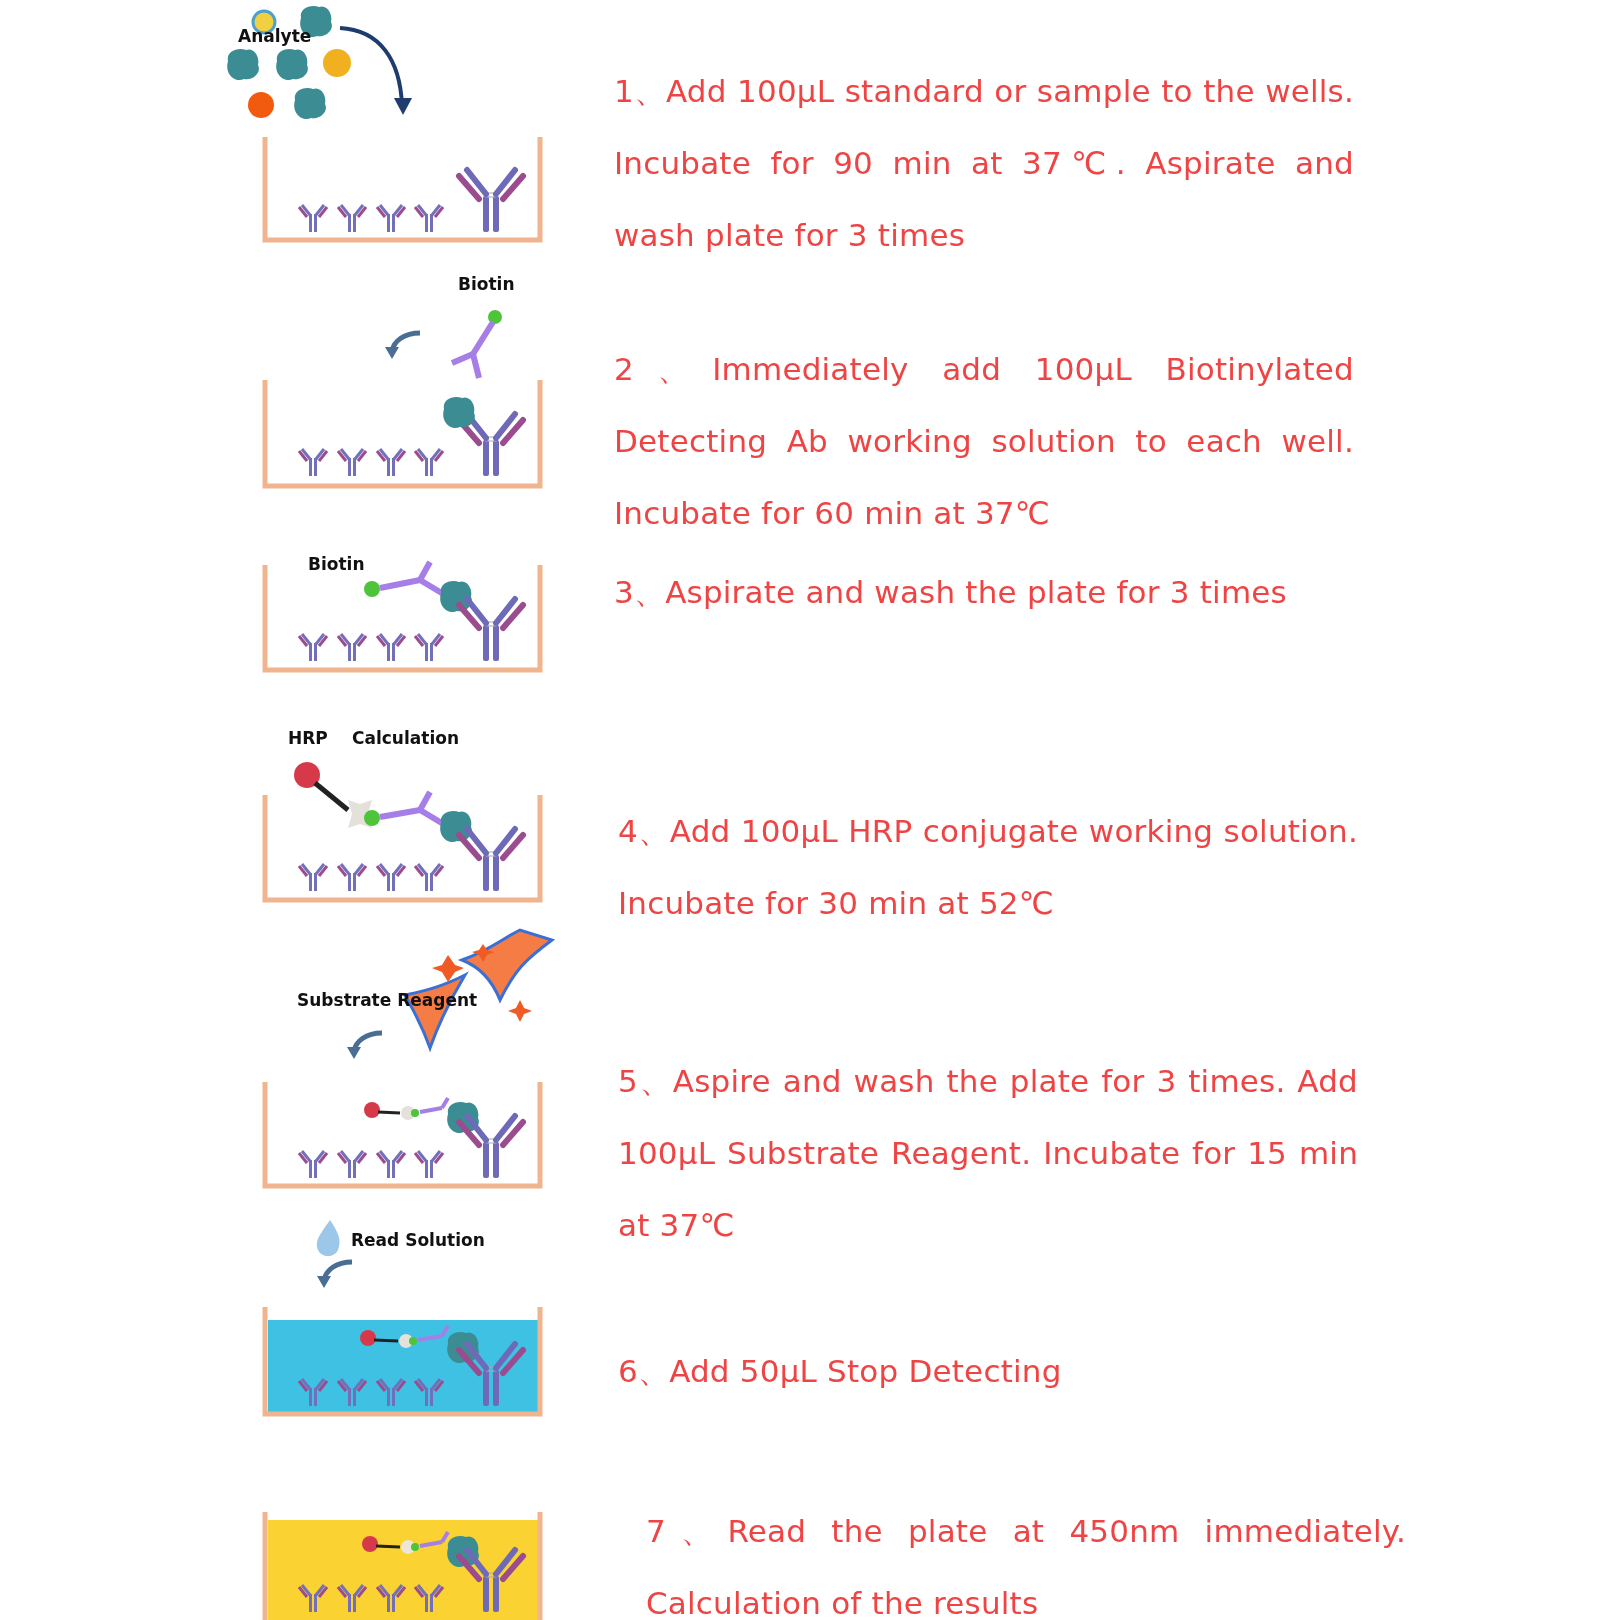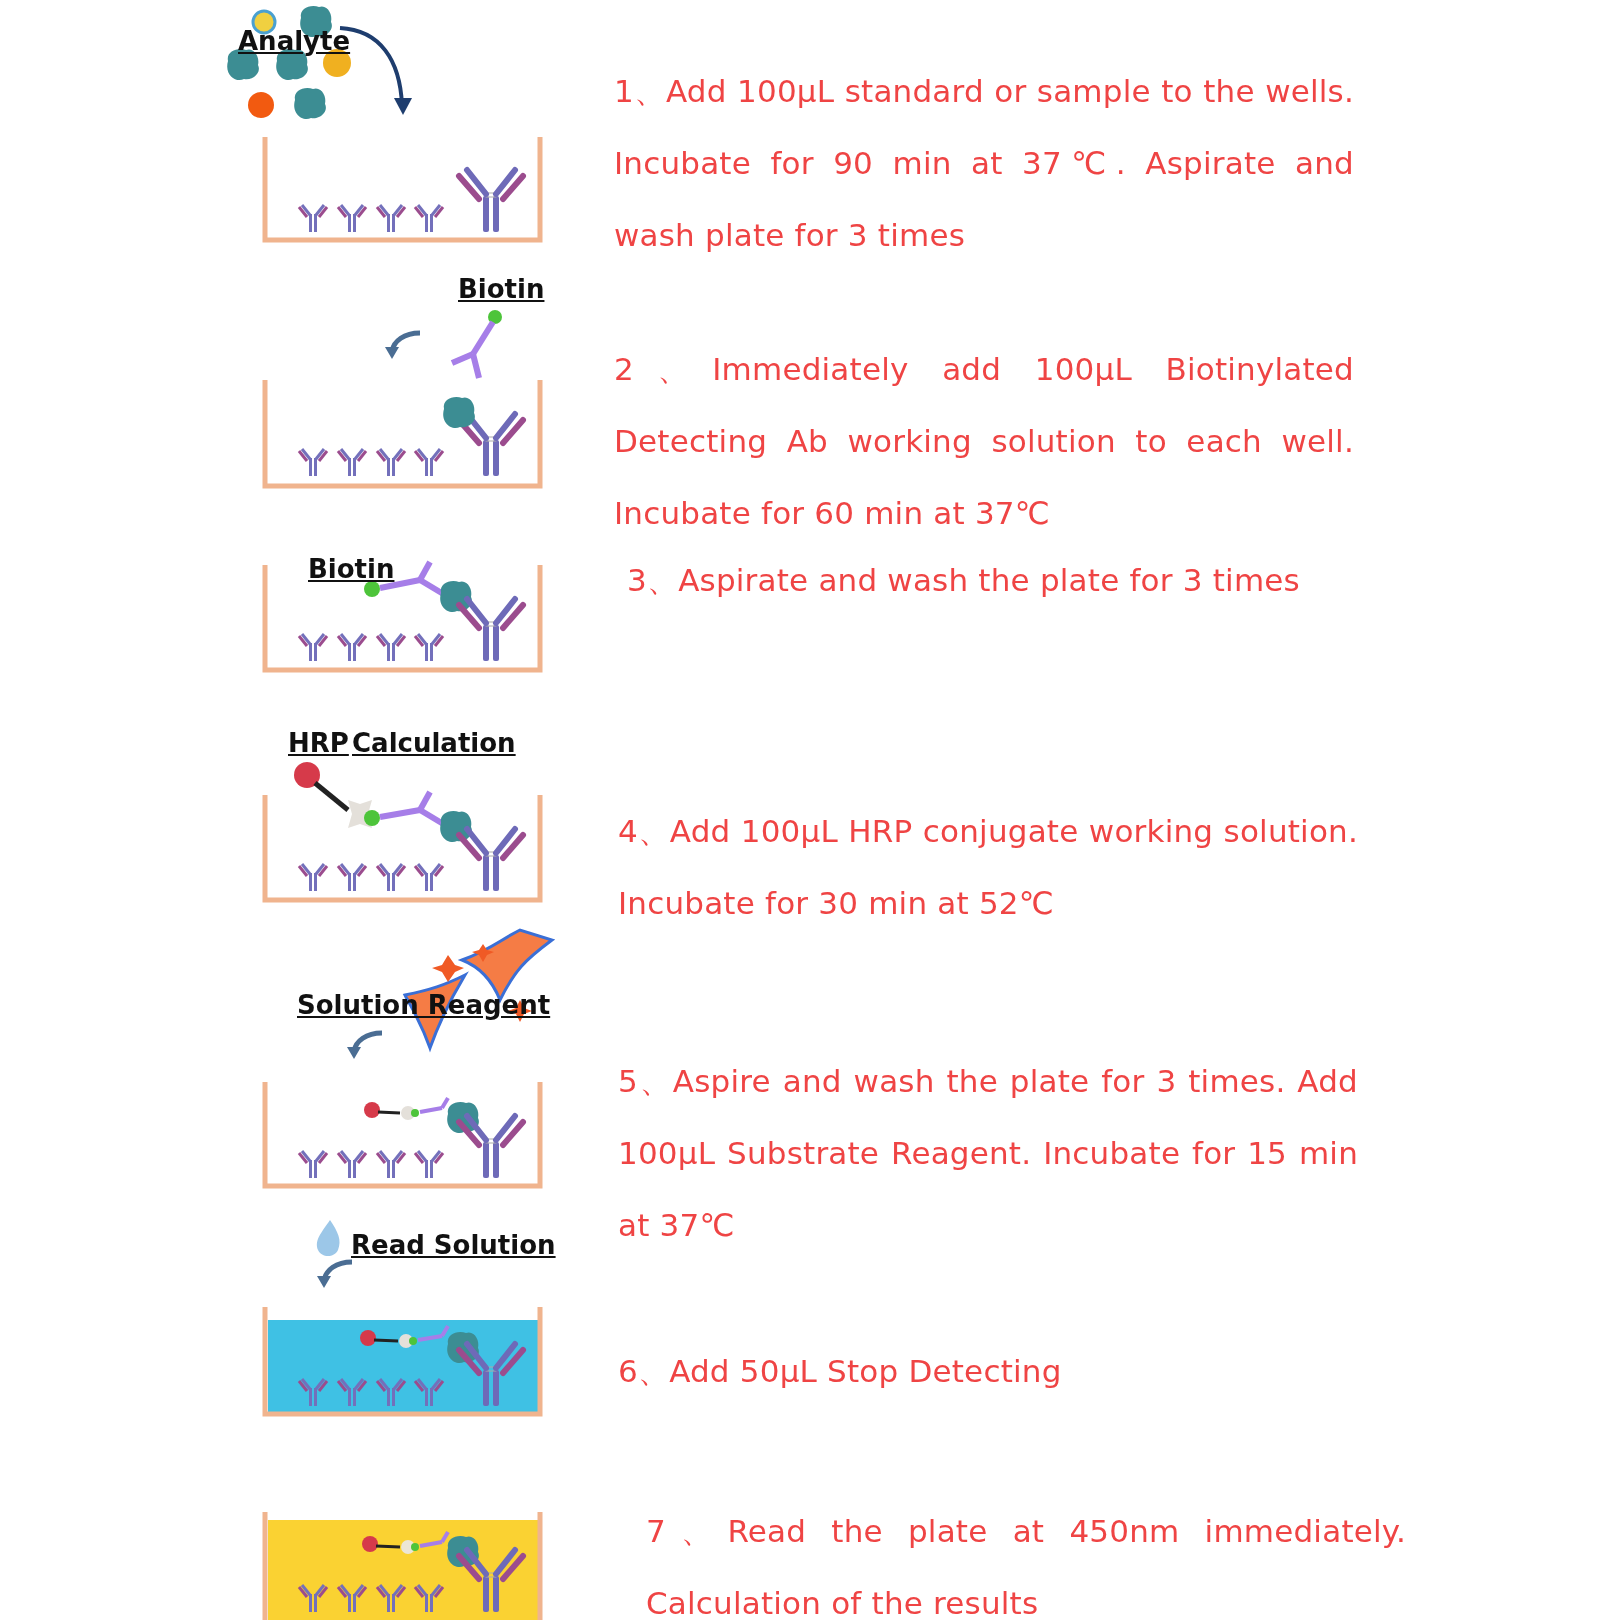--- a/index.html
+++ b/index.html
@@ -3,21 +3,21 @@
 <meta charset="utf-8">
 <style>
   html, body { margin:0; padding:0; background:#ffffff; }
   body { width:1600px; height:1620px; position:relative; overflow:hidden;
          font-family:"DejaVu Sans", sans-serif; color:#111; }
   .step-text { position:absolute; left:614px; width:740px;
                font-family:"DejaVu Sans", sans-serif; font-size:31px;
                line-height:72px; color:#ef4444; text-align:justify; letter-spacing:0.2px; }
   .step-text.wide { left:618px; }
   .lbl { position:absolute; font-family:"DejaVu Sans", sans-serif; font-weight:bold;
-         font-size:26px; color:#111; white-space:nowrap;text-decoration:underline; }
+         font-size:17px; color:#111; white-space:nowrap; }
   svg.art { position:absolute; left:0; top:0; }
 </style>
 </head>
 <body>
 
 <svg class="art" width="1600" height="1620" viewBox="0 0 1600 1620">
   <defs>
 
     <g id="smallAb">
       <rect x="-4" y="0" width="3" height="18" fill="#7370bb"></rect>
@@ -148,30 +148,30 @@
     <use href="#blob" x="462" y="1552"></use>
     <use href="#row" x="0" y="1594"></use>
   </g>
 </svg>
 
 <div class="lbl" style="left:238px;top:26px;">Analyte</div>
 <div class="lbl" style="left:458px;top:274px;">Biotin</div>
 <div class="lbl" style="left:308px;top:554px;">Biotin</div>
 <div class="lbl" style="left:288px;top:728px;">HRP</div>
 <div class="lbl" style="left:352px;top:728px;">Calculation</div>
-<div class="lbl" style="left:297px;top:990px;">Solution Reagent</div>
+<div class="lbl" style="left:297px;top:990px;">Substrate Reagent</div>
 <div class="lbl" style="left:351px;top:1230px;">Read Solution</div>
 
 <div class="step-text" style="top:55px;">
   <span>1、</span><span>Add 100μL standard or sample to the wells. Incubate for 90 min at 37℃. Aspirate and wash plate for 3 times</span>
 </div>
 <div class="step-text" style="top:333px;">
   <span>2、</span><span>Immediately add 100μL Biotinylated Detecting Ab working solution to each well. Incubate for 60 min at 37℃</span>
 </div>
-<div class="step-text" style="top:544px;margin-left:13px;">
+<div class="step-text" style="top:556px;">
   <span>3、</span><span>Aspirate and wash the plate for 3 times</span>
 </div>
 <div class="step-text wide" style="top:795px;">
   <span>4、</span><span>Add 100μL HRP conjugate working solution. Incubate for 30 min at 52℃</span>
 </div>
 <div class="step-text wide" style="top:1045px;">
   <span>5、</span><span>Aspire and wash the plate for 3 times. Add 100μL Substrate Reagent. Incubate for 15 min at 37℃</span>
 </div>
 <div class="step-text wide" style="top:1335px;">
   <span>6、</span><span>Add 50μL Stop Detecting</span>

